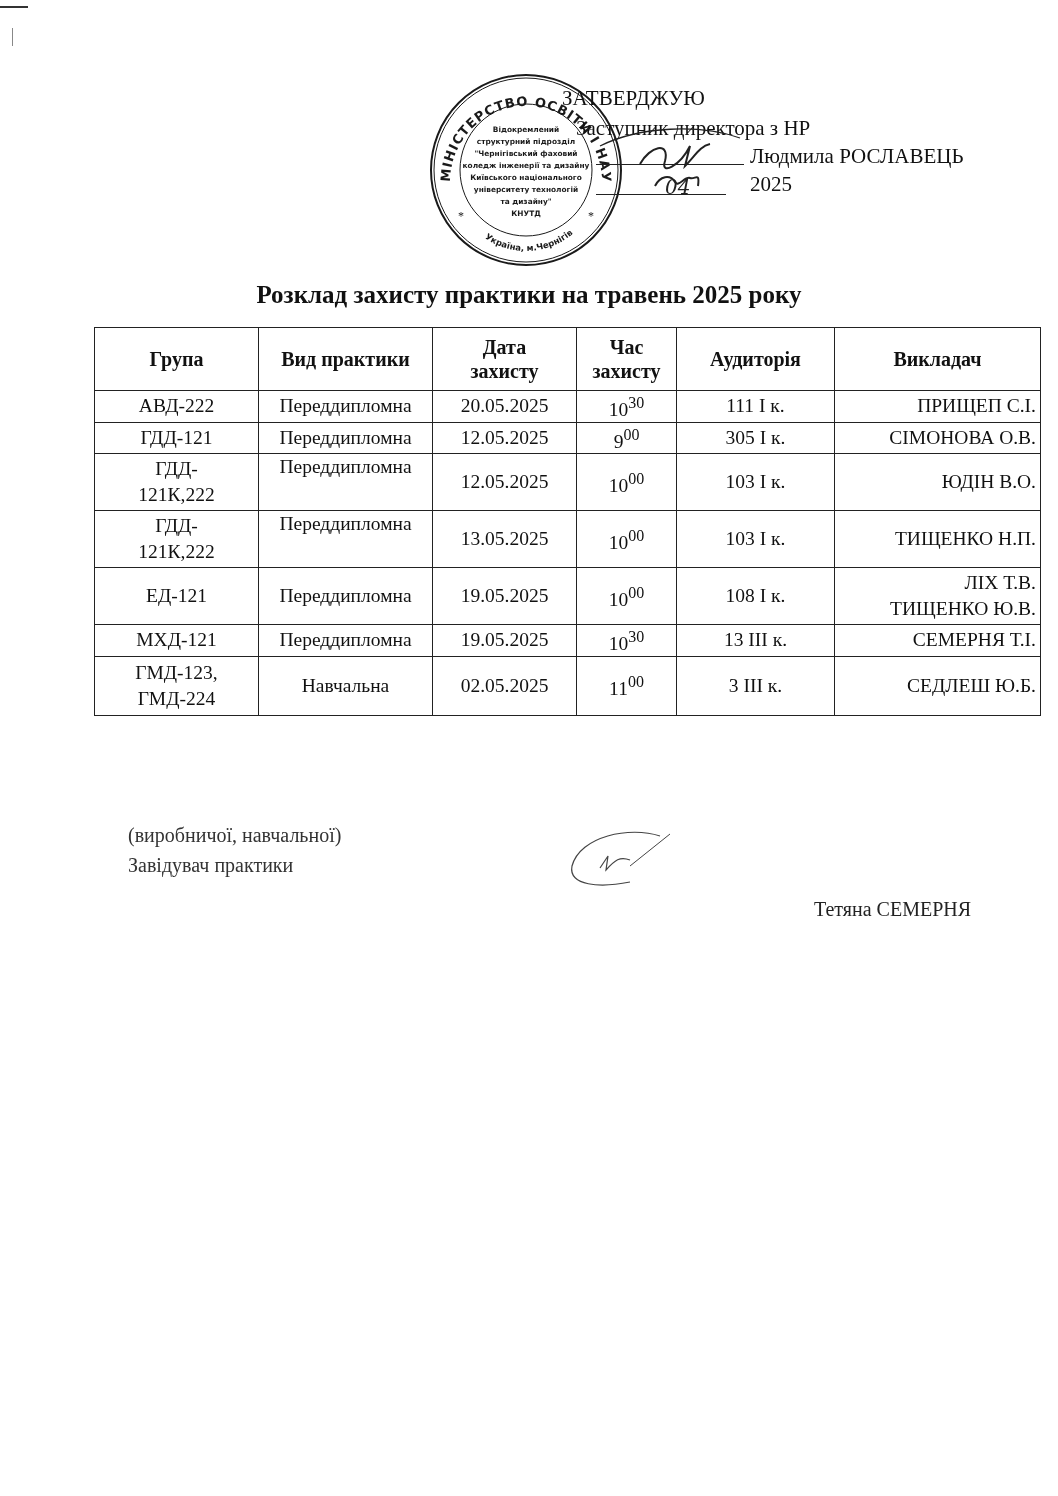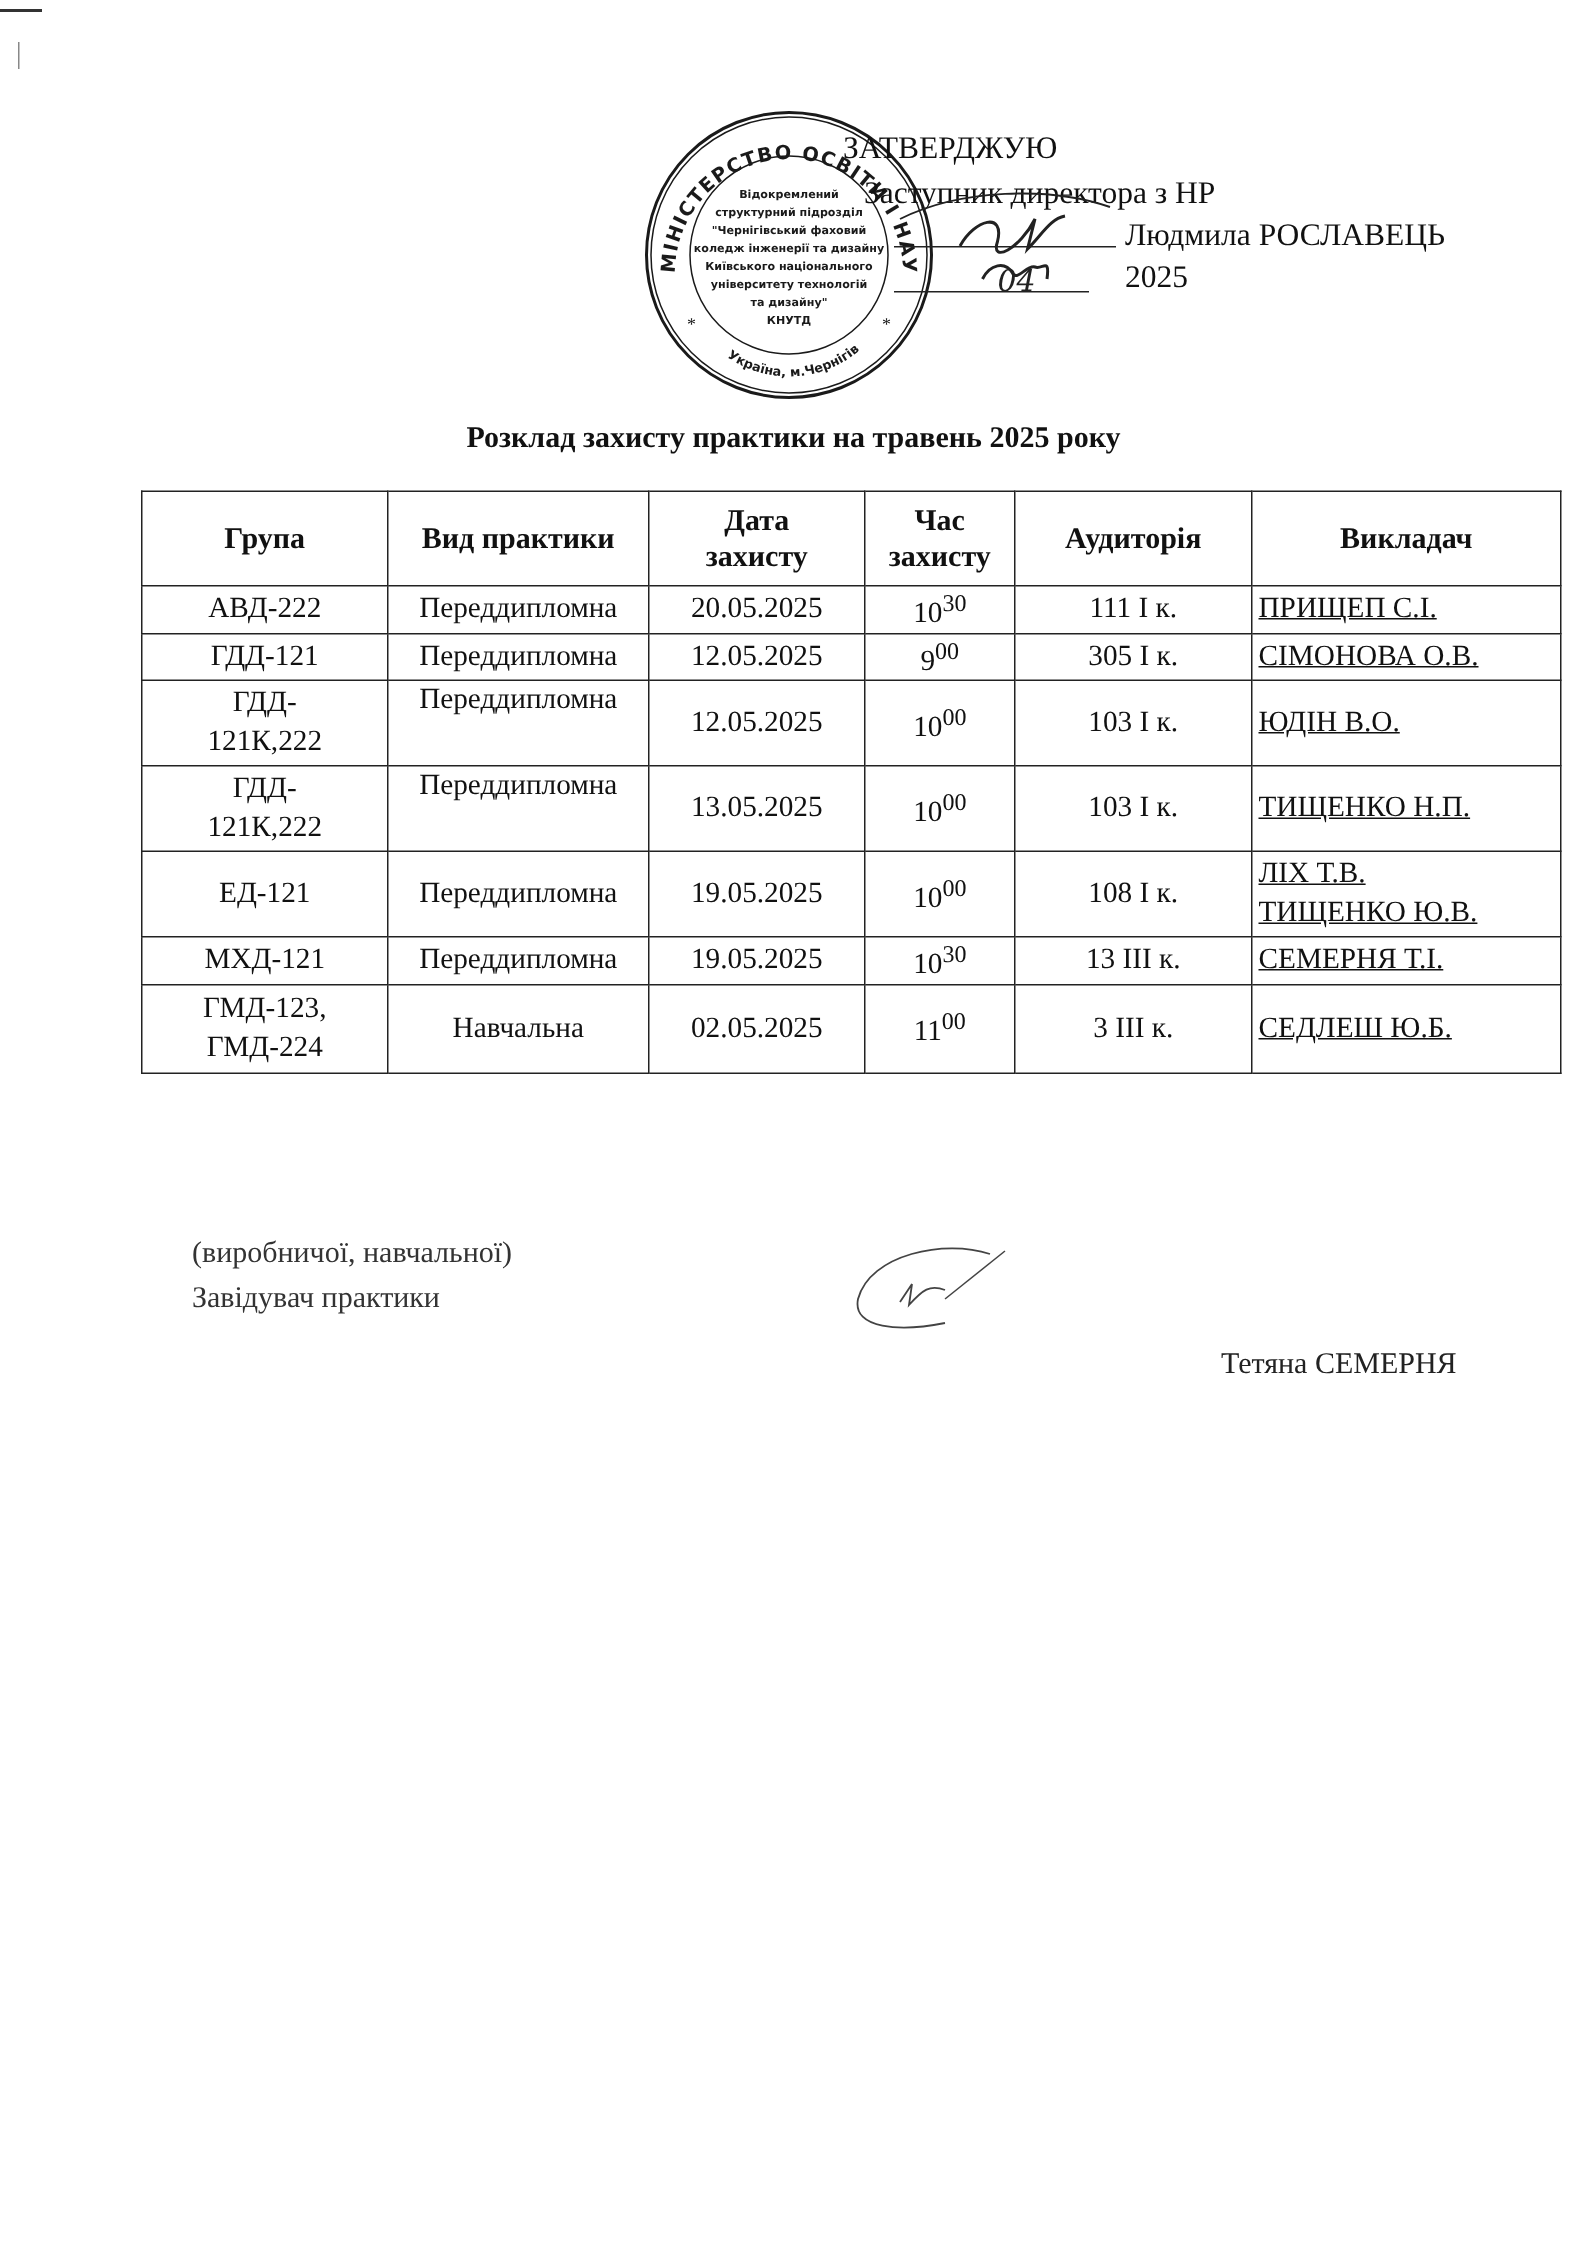--- a/index.html
+++ b/index.html
@@ -11,26 +11,26 @@
   .approval { position: absolute; left: 562px; top: 84px; font-size: 21px; line-height: 28px; }
   .approval .line { white-space: nowrap; }
   .approval .l1 { position: absolute; left: 0; top: 0; }
   .approval .l2 { position: absolute; left: 14px; top: 30px; }
   .approval .l3 { position: absolute; left: 188px; top: 58px; }
   .approval .l4 { position: absolute; left: 188px; top: 86px; }
   .sig-line1 { position: absolute; left: 596px; top: 164px; width: 148px; height: 1px; background: #222; }
   .sig-line2 { position: absolute; left: 596px; top: 194px; width: 130px; height: 1px; background: #222; }
   .sig-svg { position: absolute; left: 560px; top: 116px; width: 200px; height: 90px; }
 
-  .title { position: absolute; left: 0; width: 1058px; top: 281px; text-align: center; font-size: 20px; font-weight: bold; }
+  .title { position: absolute; left: 0; width: 1058px; top: 281px; text-align: center; font-size: 25px; font-weight: bold; }
 
   table.sched { position: absolute; left: 94px; top: 327px; border-collapse: collapse; font-size: 19.5px; }
   table.sched th, table.sched td { border: 1px solid #222; padding: 0 4px; text-align: center; vertical-align: middle; }
   table.sched th { font-weight: bold; height: 62px; line-height: 24px; font-size: 20px; }
-  table.sched td.teacher { text-align: left; text-decoration: underline; }
+  table.sched td.teacher { text-align: right; }
   table.sched td.vid-top { vertical-align: top; }
   .r1 td, .r2 td { height: 26px; line-height: 24px; }
   .r3 td, .r4 td { height: 56px; line-height: 26px; }
   .r5 td { height: 56px; line-height: 26px; }
   .r6 td { height: 26px; line-height: 24px; margin-top: 36px; }
   .r7 td { height: 58px; line-height: 26px; }
   sup { font-size: 16px; font-family: Liberation Serif, serif; }
 
   .footer-left { position: absolute; left: 128px; top: 820px; font-size: 20px; line-height: 30px; color: #333; }
   .footer-right { position: absolute; left: 814px; top: 850px; font-size: 20px; color: #222; margin-top: 48px; }

